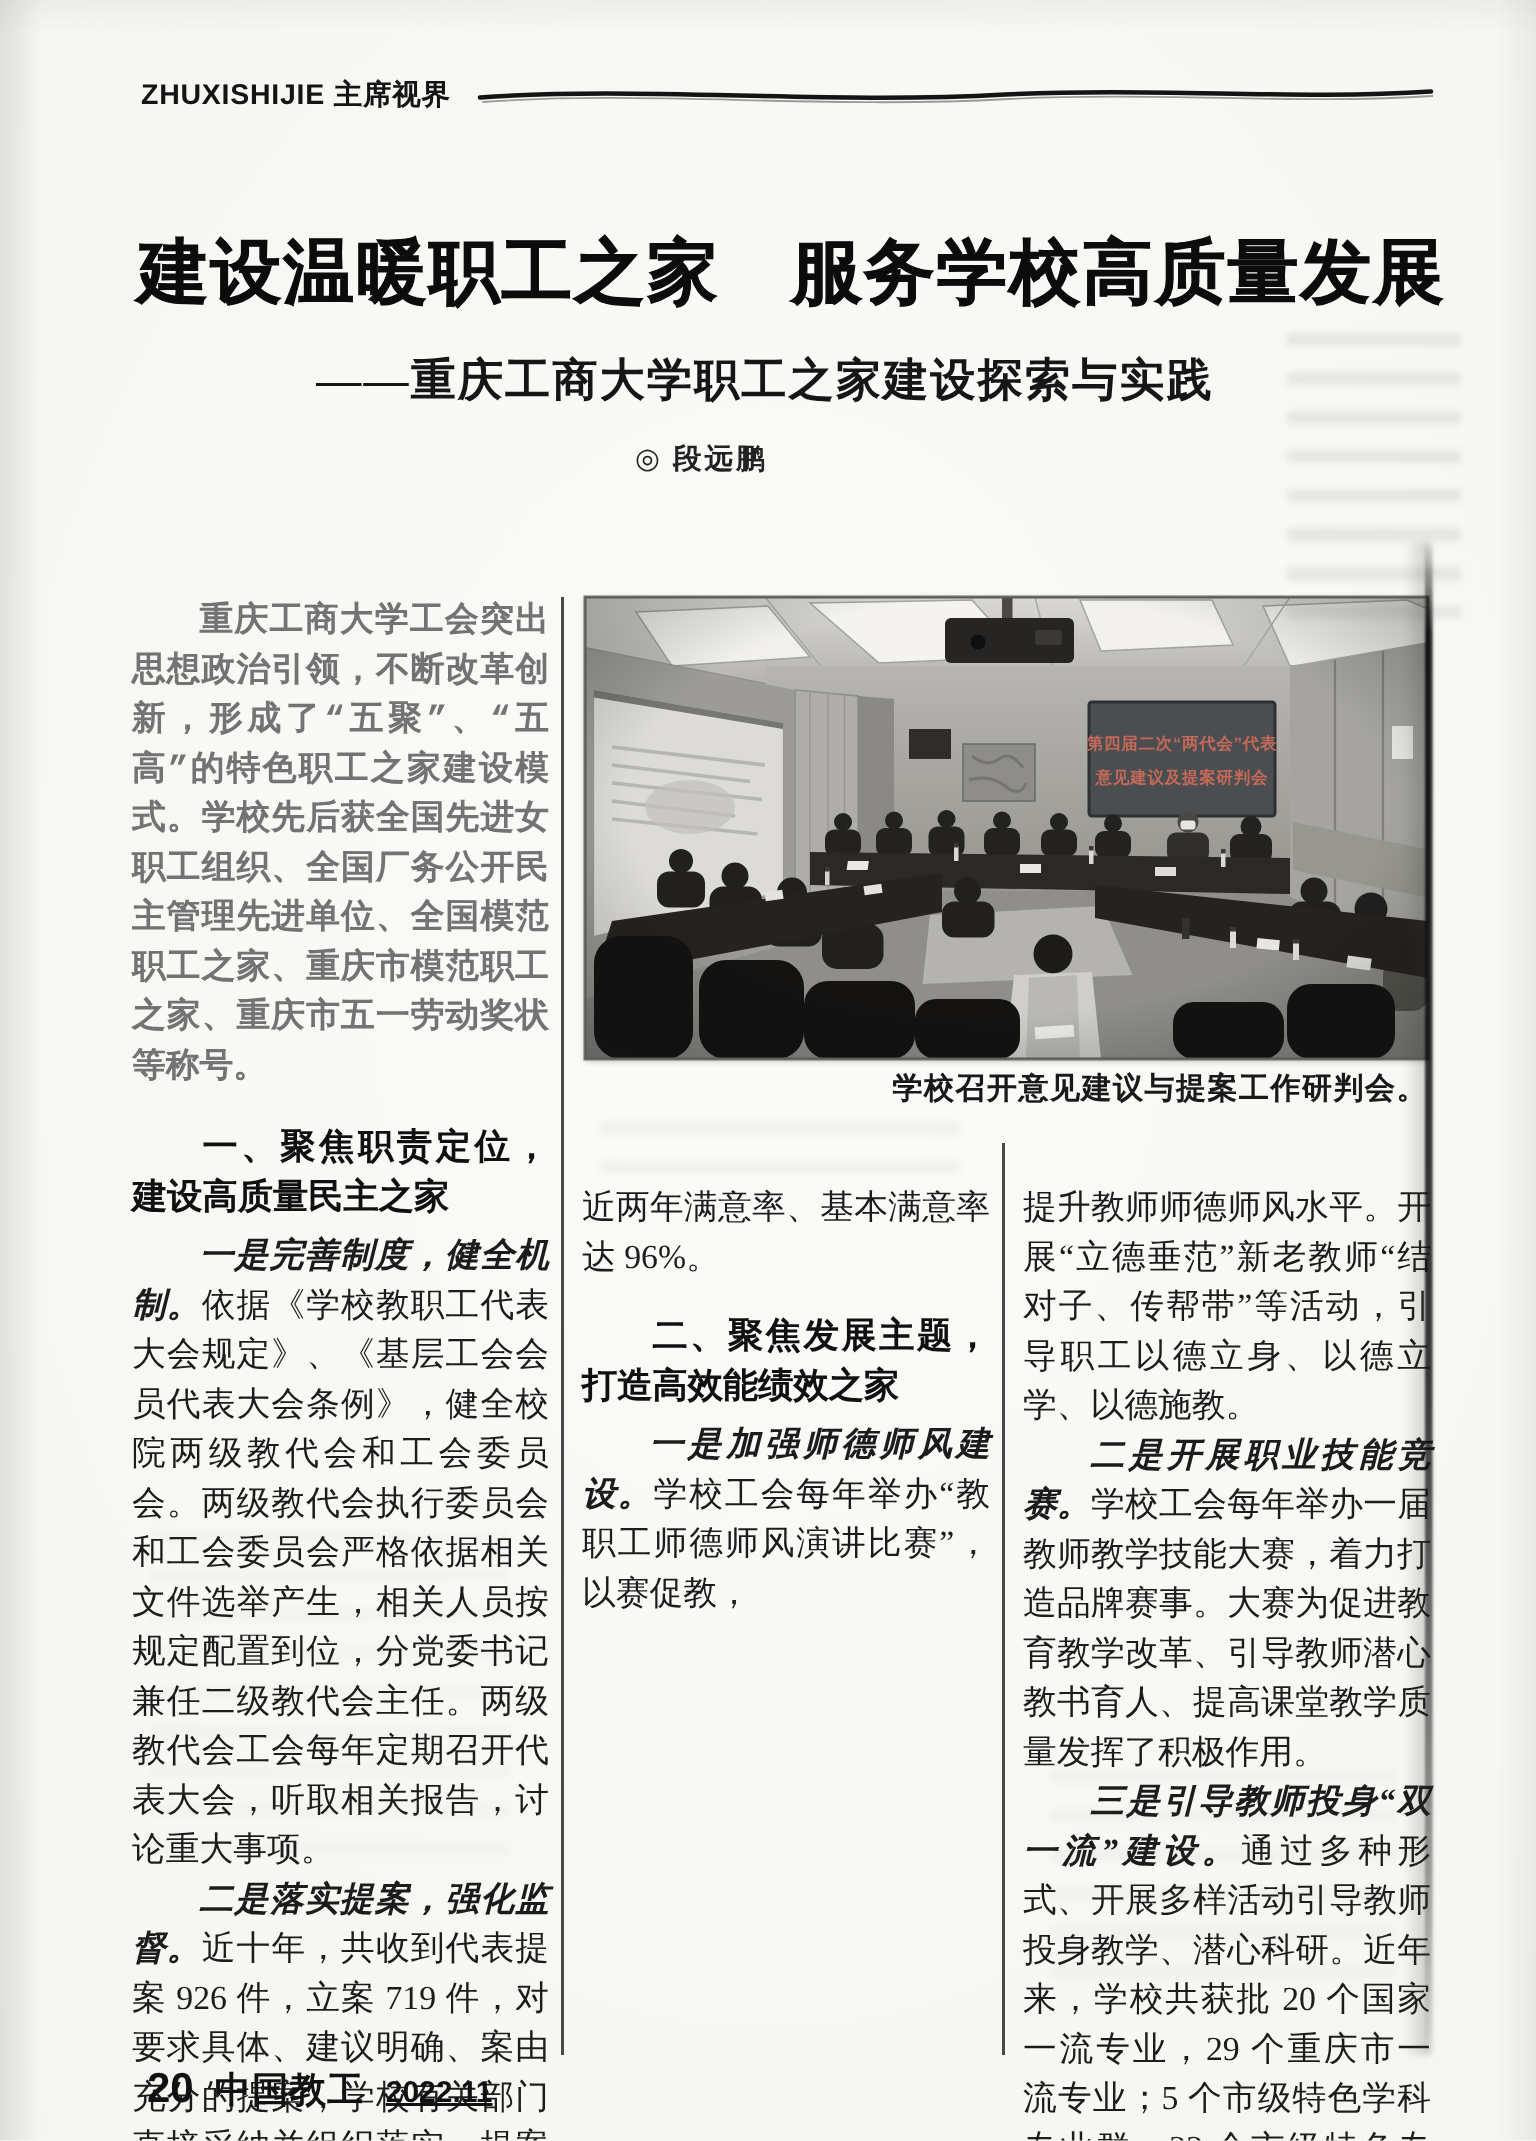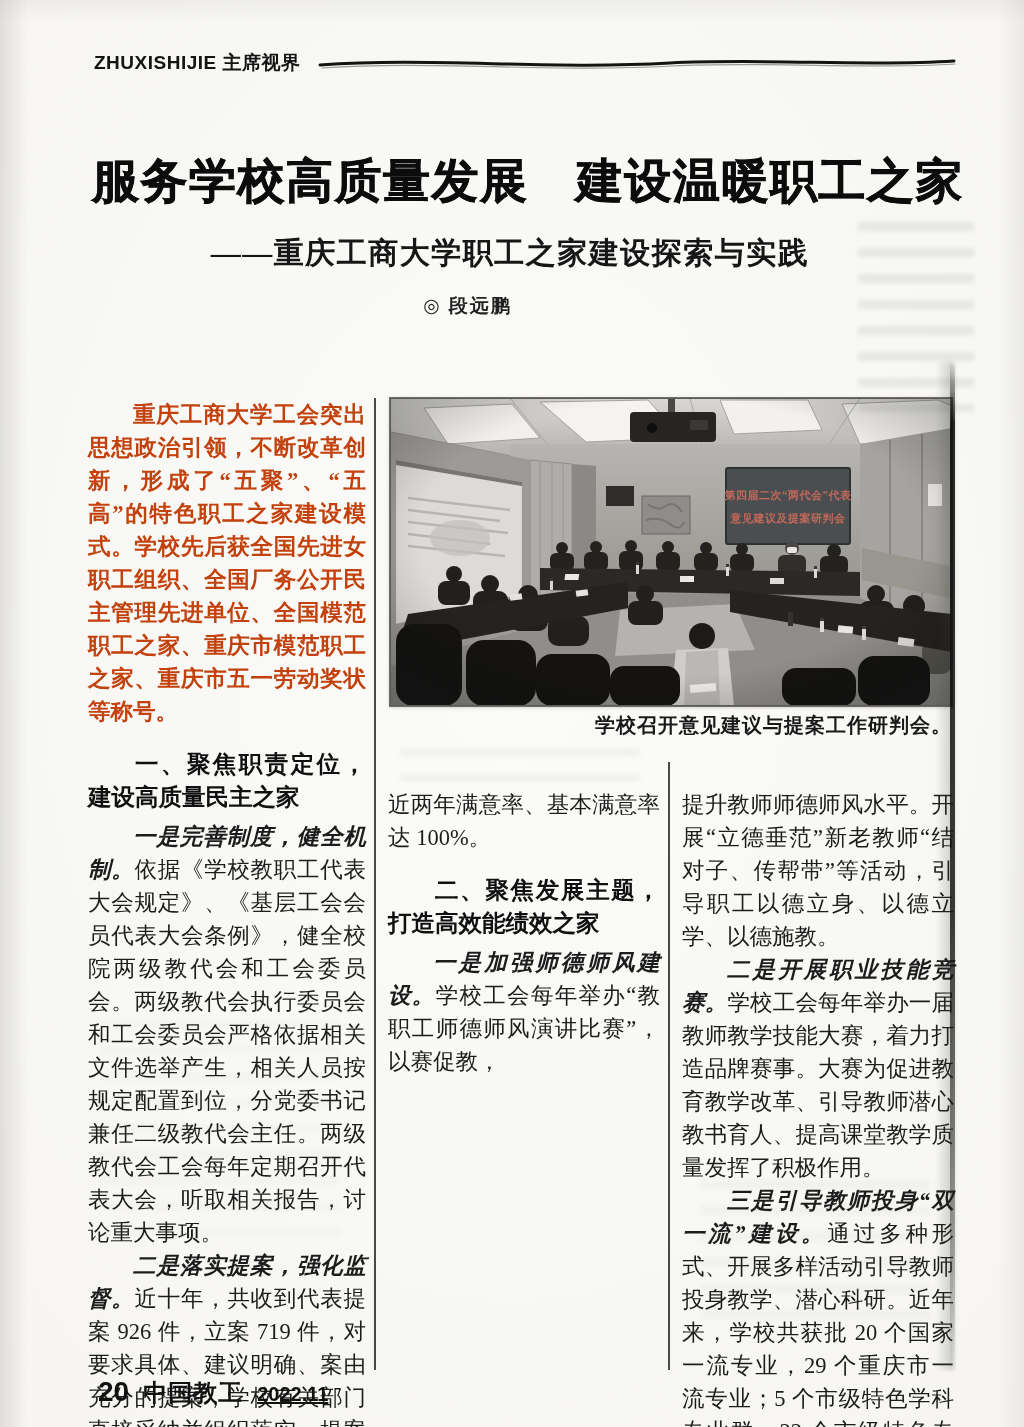--- a/index.html
+++ b/index.html
@@ -25,21 +25,21 @@
     font-family:"Liberation Sans","DejaVu Sans",sans-serif;font-weight:900;font-size:47px;
     letter-spacing:1.5px;color:#0c0c0c;-webkit-text-stroke:.6px #0c0c0c;white-space:nowrap;}
   .subtitle{position:absolute;left:0;top:233px;width:1020px;text-align:center;
     font-size:30px;font-weight:700;letter-spacing:1.5px;color:#161616;}
   .author{position:absolute;left:0;top:293px;width:935px;text-align:center;
     font-size:19px;font-weight:600;letter-spacing:2px;color:#222;}
   
   .col{position:absolute;font-size:22.5px;line-height:33px;text-align:justify;color:#1c1c1c;}
   .col p{margin:0;text-indent:2em;}
   .col p.cont{text-indent:0;}
-  .intro{font-family:Liberation Serif, serif;font-weight:700;color:#c2410c;}
+  .intro{font-family:Liberation Mono, monospace;font-weight:700;color:#737373;}
   .heading{font-family:"Liberation Sans","DejaVu Sans",sans-serif;font-weight:800;font-size:23.5px;
     margin:20px 0 6px 0 !important;color:#101010;}
   .lead{font-style:italic;font-weight:600;}
   #col-left{left:88px;top:398px;width:278px;}
   #col-mid{left:388px;top:788px;width:272px;}
   #col-right{left:682px;top:788px;width:272px;}
   .vdiv{position:absolute;width:2px;background:#2a2a2a;opacity:.85;}
   #vdiv1{left:374px;top:398px;height:972px;}
   #vdiv2{left:668px;top:762px;height:608px;}
   
@@ -73,22 +73,22 @@
 
 <div class="brand">ZHUXISHIJIE 主席视界</div>
 <div class="brand-line">
   <svg width="640" height="22" viewBox="0 0 640 22">
     <path d="M2,11 C110,3 230,16 352,9 C452,4 548,13 636,7" fill="none" stroke="#141414" stroke-width="3" stroke-linecap="round"></path>
     <path d="M4,14 C112,6 232,19 354,12 C454,7 550,16 637,10" fill="none" stroke="#9a9a98" stroke-width="1.2" stroke-linecap="round"></path>
   </svg>
 </div>
 
 <div class="title-row">
+  <span>建设温暖职工之家</span>
   <span>服务学校高质量发展</span>
-  <span>建设温暖职工之家</span>
 </div>
 <div class="subtitle">——重庆工商大学职工之家建设探索与实践</div>
 <div class="author">◎ 段远鹏</div>
 
 <div class="col" id="col-left">
   <p class="intro">重庆工商大学工会突出思想政治引领，不断改革创新，形成了“五聚”、“五高”的特色职工之家建设模式。学校先后获全国先进女职工组织、全国厂务公开民主管理先进单位、全国模范职工之家、重庆市模范职工之家、重庆市五一劳动奖状等称号。</p>
   <p class="heading">一、聚焦职责定位，建设高质量民主之家</p>
   <p><span class="lead">一是完善制度，健全机制。</span><span>依据《学校教职工代表大会规定》、《基层工会会员代表大会条例》，健全校院两级教代会和工会委员会。两级教代会执行委员会和工会委员会严格依据相关文件选举产生，相关人员按规定配置到位，分党委书记兼任二级教代会主任。两级教代会工会每年定期召开代表大会，听取相关报告，讨论重大事项。</span></p>
   <p><span class="lead">二是落实提案，强化监督。</span><span>近十年，共收到代表提案 926 件，立案 719 件，对要求具体、建议明确、案由充分的提案，学校有关部门直接采纳并组织落实。提案回复率 100%，</span></p>
 </div>
@@ -256,21 +256,21 @@
       <rect x="468" y="258" width="72" height="50" rx="16"></rect>
       <rect x="392" y="270" width="74" height="38" rx="14"></rect>
     </g>
     <rect x="0" y="0" width="562" height="308" fill="url(#vig)"></rect>
     <rect x="0.5" y="0.5" width="561" height="307" fill="none" stroke="#5a5955"></rect>
   </svg>
 </div>
 <div class="caption">学校召开意见建议与提案工作研判会。</div>
 
 <div class="col" id="col-mid">
-  <p class="cont">近两年满意率、基本满意率达 100%。</p>
+  <p class="cont">近两年满意率、基本满意率达 96%。</p>
   <p class="heading">二、聚焦发展主题，打造高效能绩效之家</p>
   <p><span class="lead">一是加强师德师风建设。</span><span>学校工会每年举办“教职工师德师风演讲比赛”，以赛促教，</span></p>
 </div>
 
 <div class="col" id="col-right">
   <p class="cont">提升教师师德师风水平。开展“立德垂范”新老教师“结对子、传帮带”等活动，引导职工以德立身、以德立学、以德施教。</p>
   <p><span class="lead">二是开展职业技能竞赛。</span><span>学校工会每年举办一届教师教学技能大赛，着力打造品牌赛事。大赛为促进教育教学改革、引导教师潜心教书育人、提高课堂教学质量发挥了积极作用。</span></p>
   <p><span class="lead">三是引导教师投身“双一流”建设。</span><span>通过多种形式、开展多样活动引导教师投身教学、潜心科研。近年来，学校共获批 20 个国家一流专业，29 个重庆市一流专业；5 个市级特色学科专业群、22 个市级特色专业。</span></p>
 </div>
 

